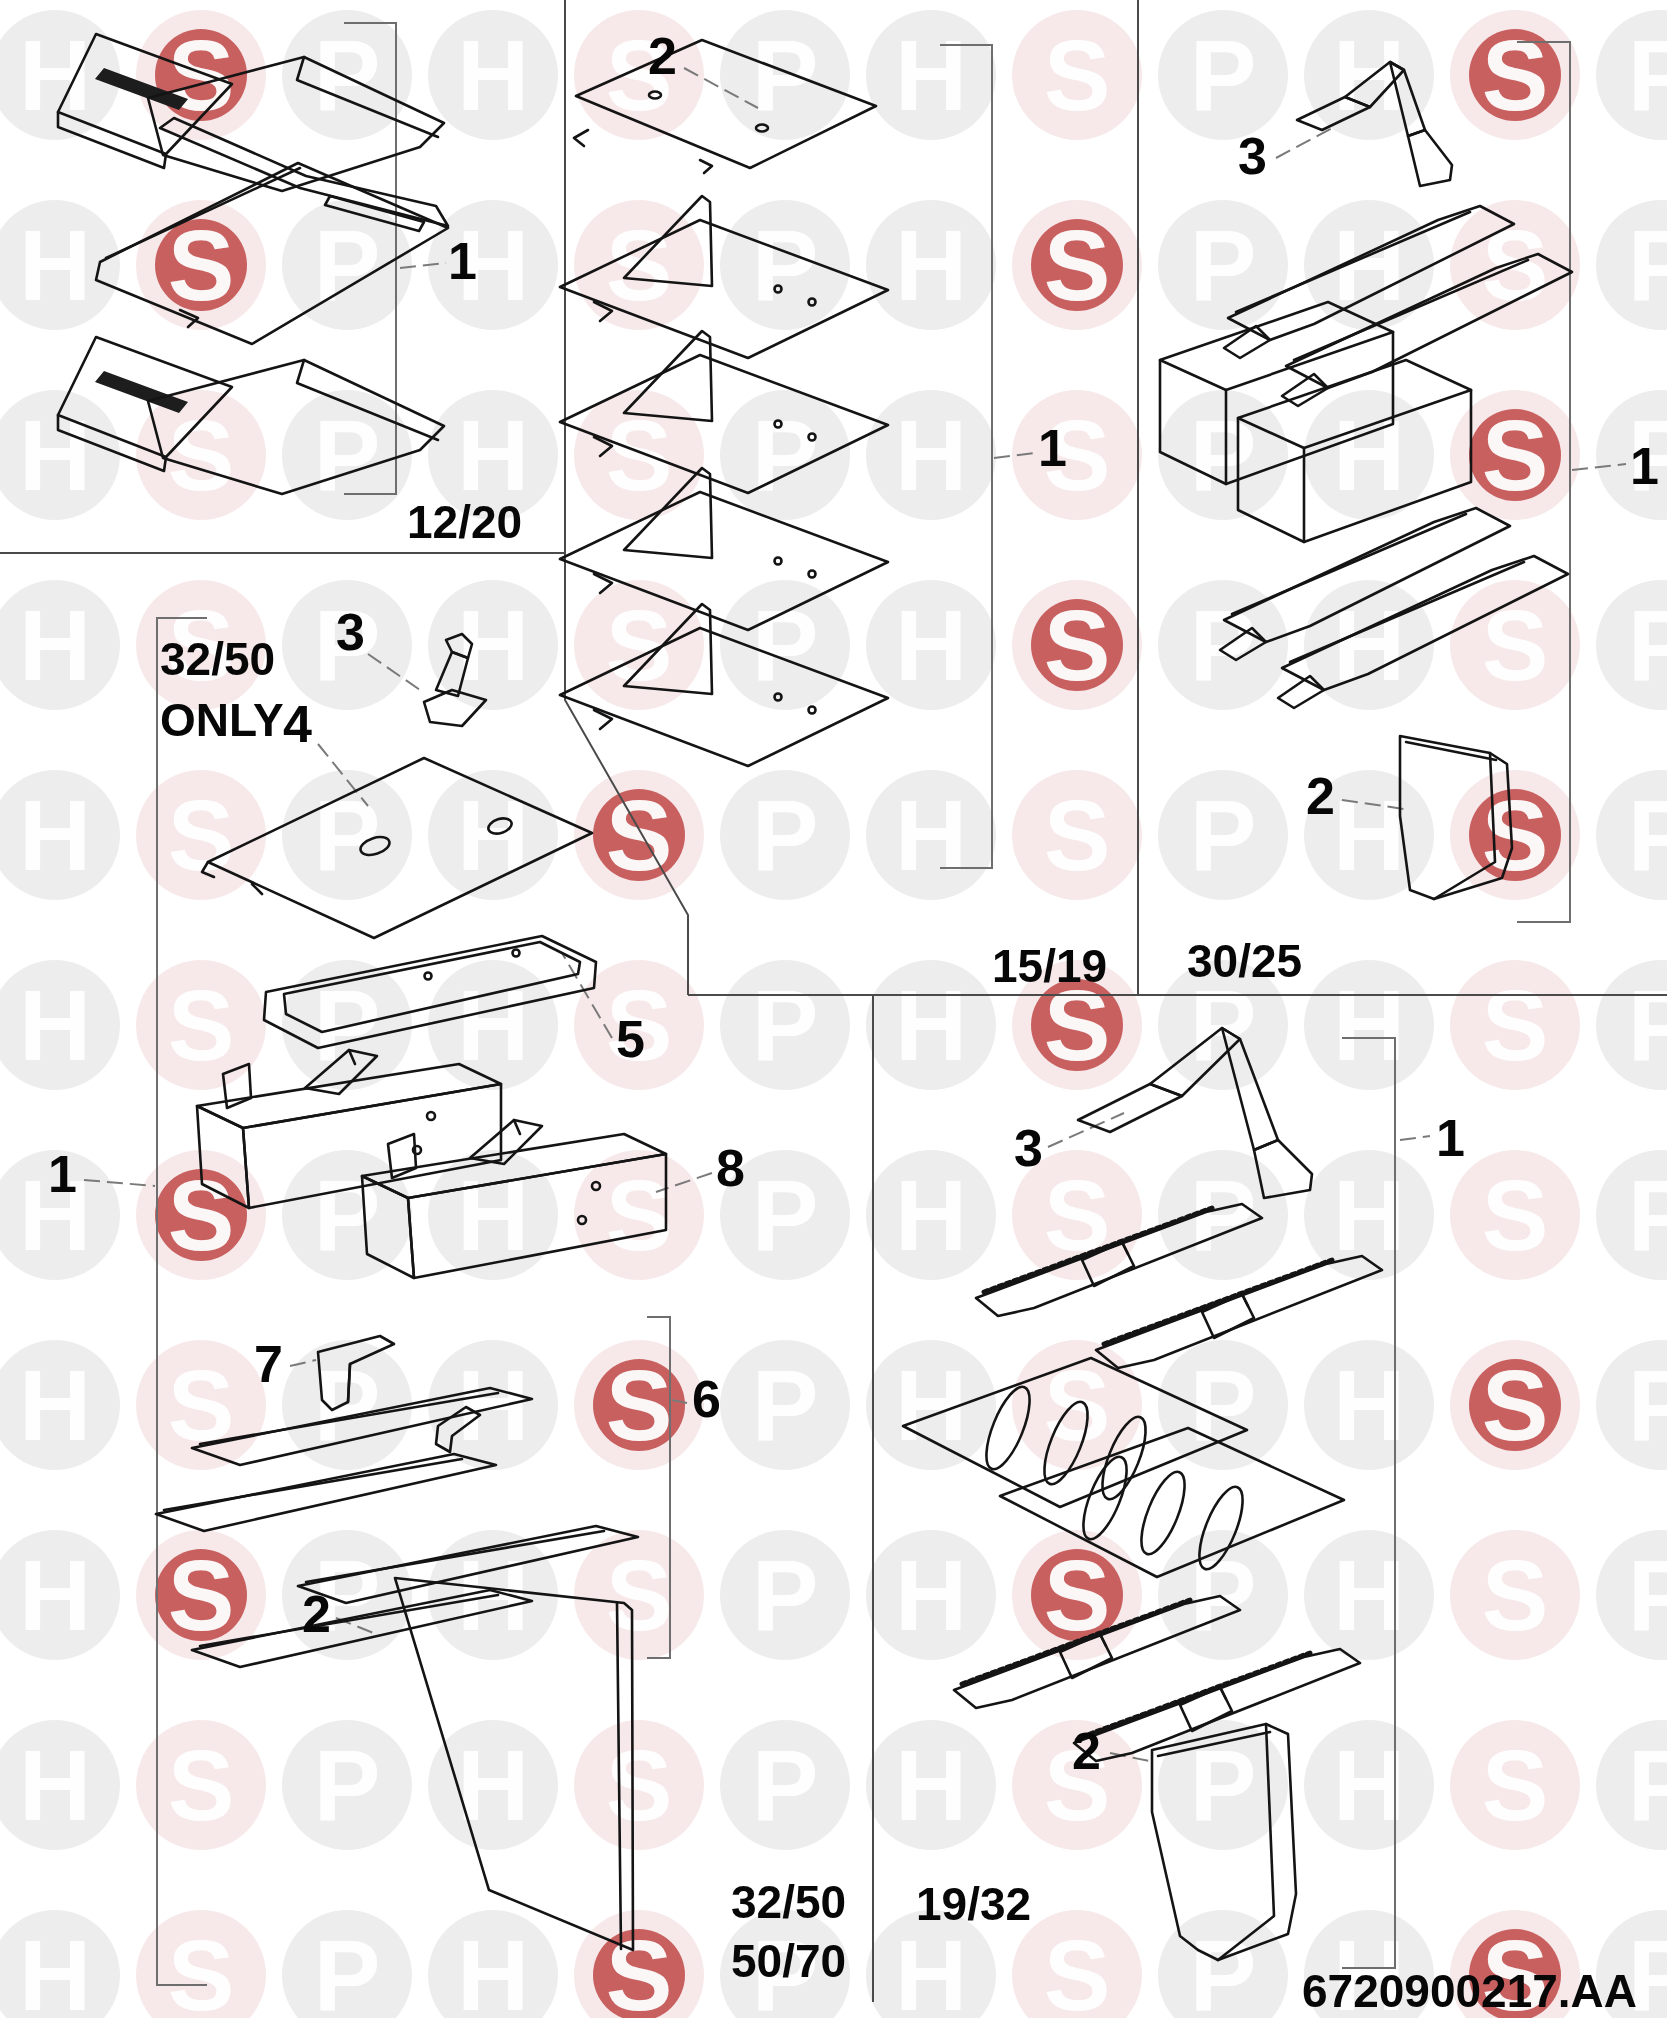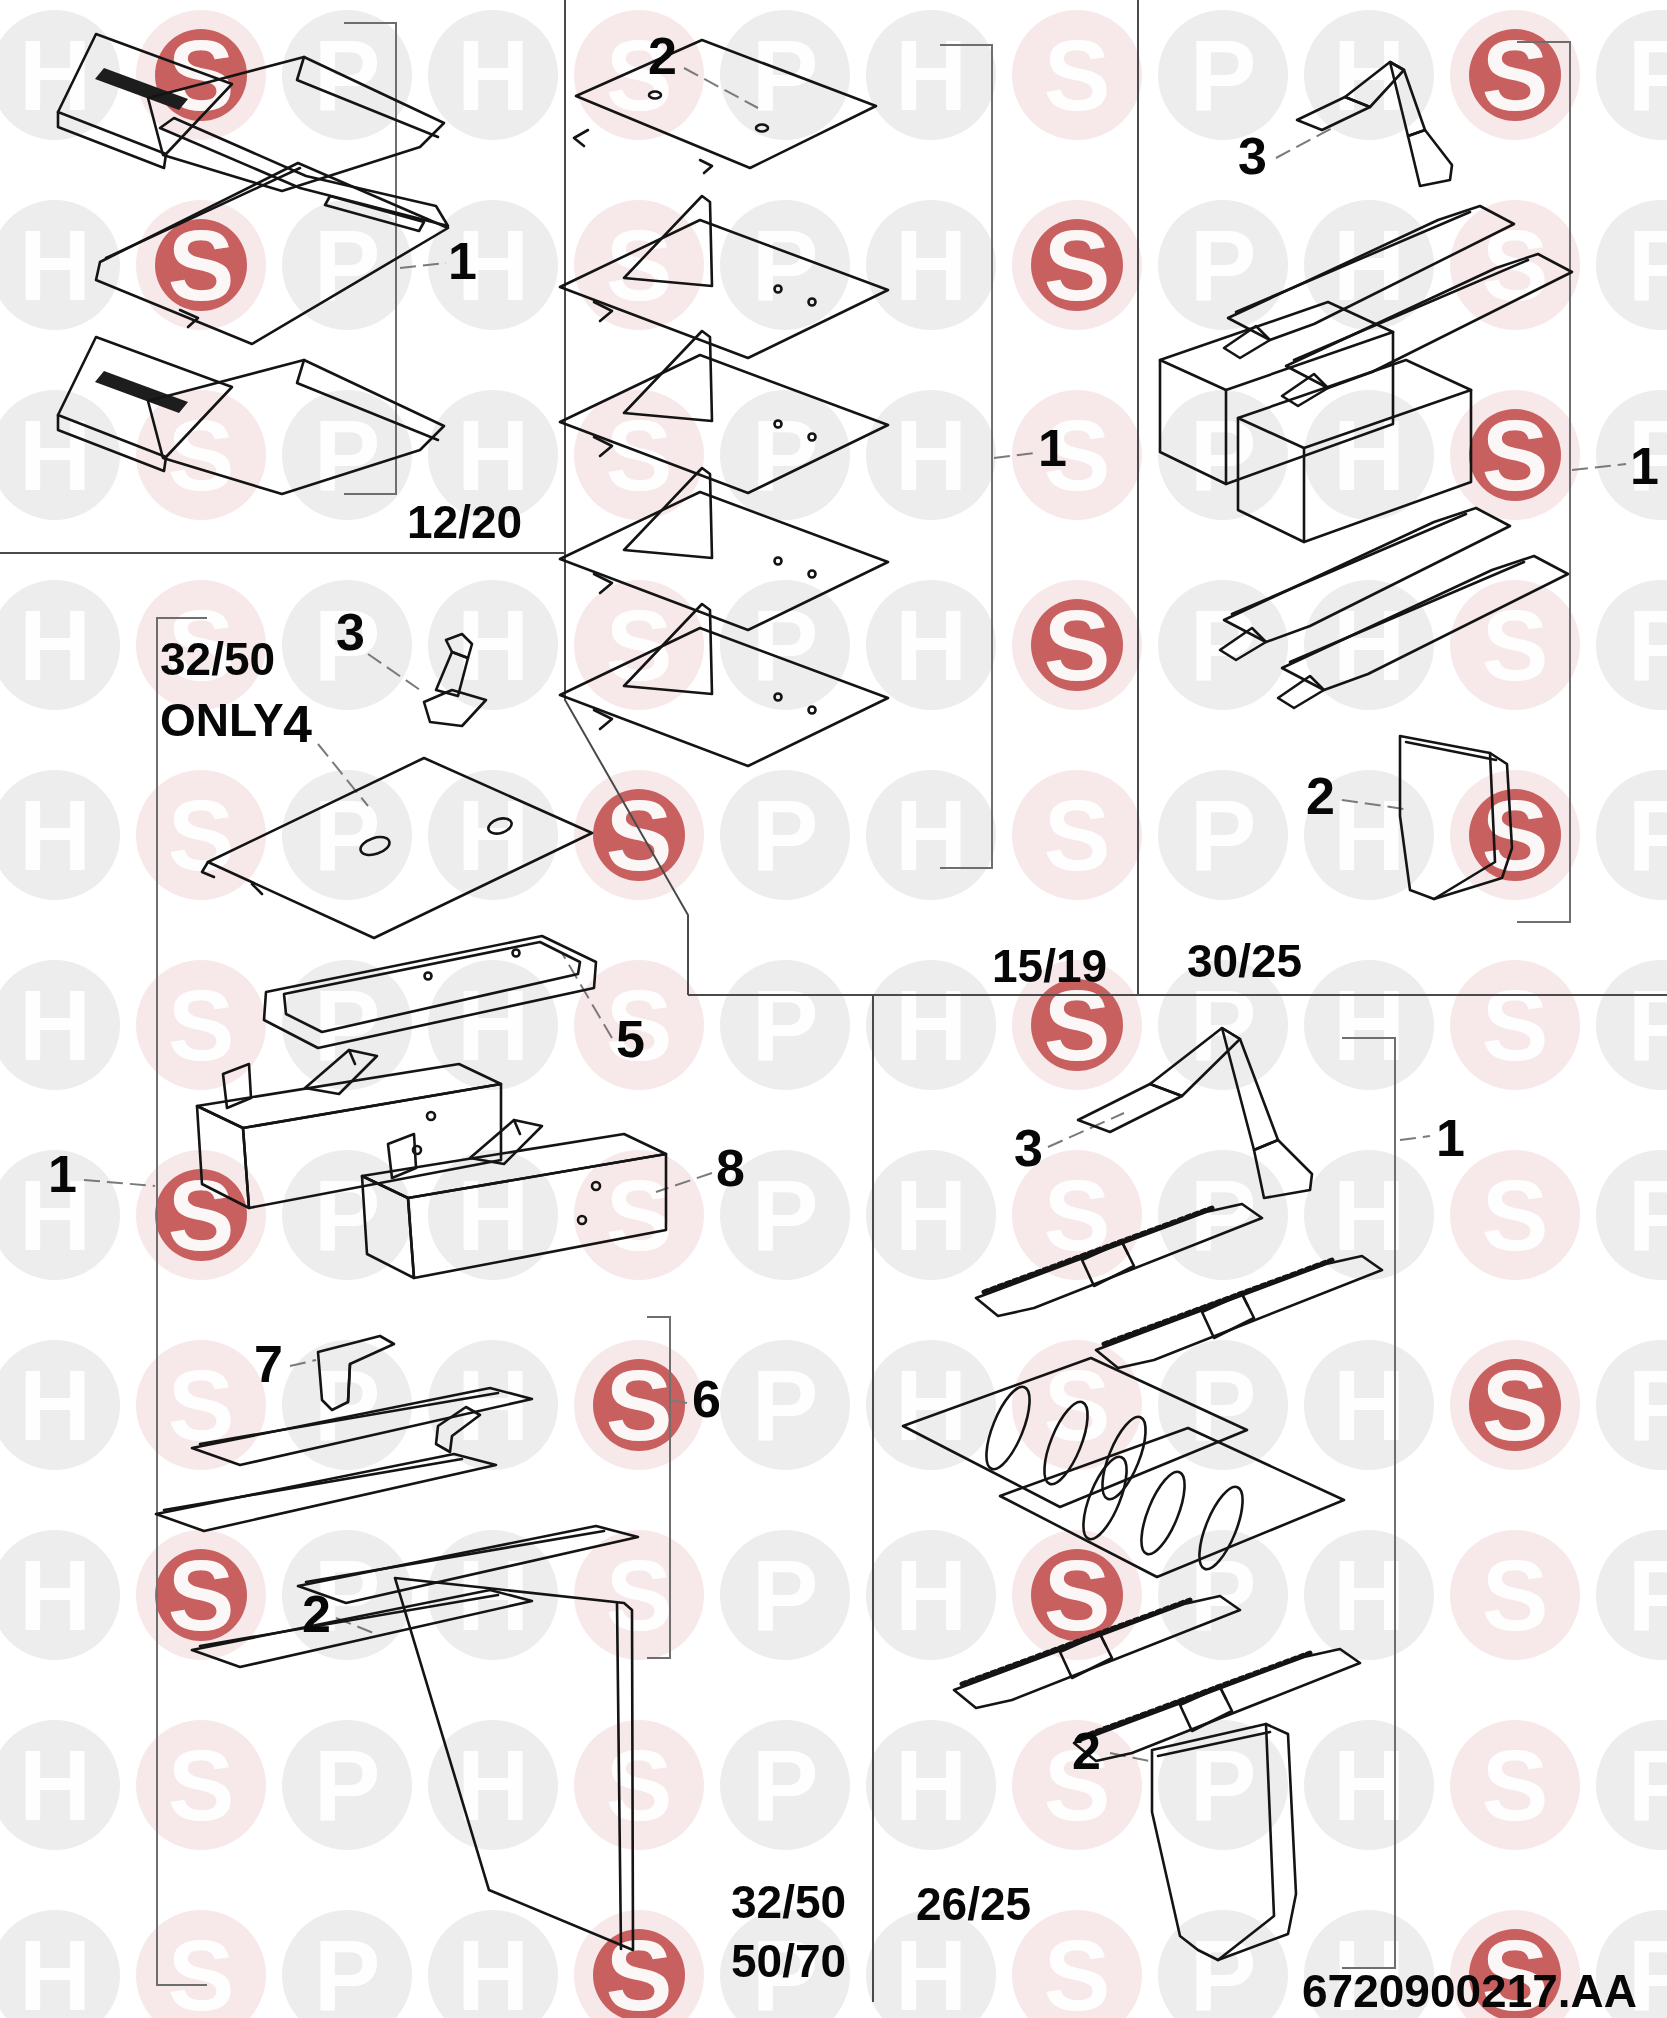--- a/index.html
+++ b/index.html
@@ -643,16 +643,16 @@
   <div class="callout" style="left:1436px;top:1112px">1</div>
   <div class="callout" style="left:1072px;top:1725px">2</div>
 
   <div class="code" style="left:407px;top:499px">12/20</div>
   <div class="code" style="left:992px;top:943px">15/19</div>
   <div class="code" style="left:1187px;top:938px">30/25</div>
   <div class="code" style="left:160px;top:636px">32/50</div>
   <div class="code" style="left:160px;top:697px">ONLY</div>
   <div class="code" style="left:731px;top:1879px">32/50</div>
   <div class="code" style="left:731px;top:1938px">50/70</div>
-  <div class="code" style="left:916px;top:1881px">26/25</div>
+  <div class="code" style="left:916px;top:1881px">19/32</div>
   <div class="code" style="left:1302px;top:1968px">6720900217.AA</div>
 
 </div>
 
 </body></html>

